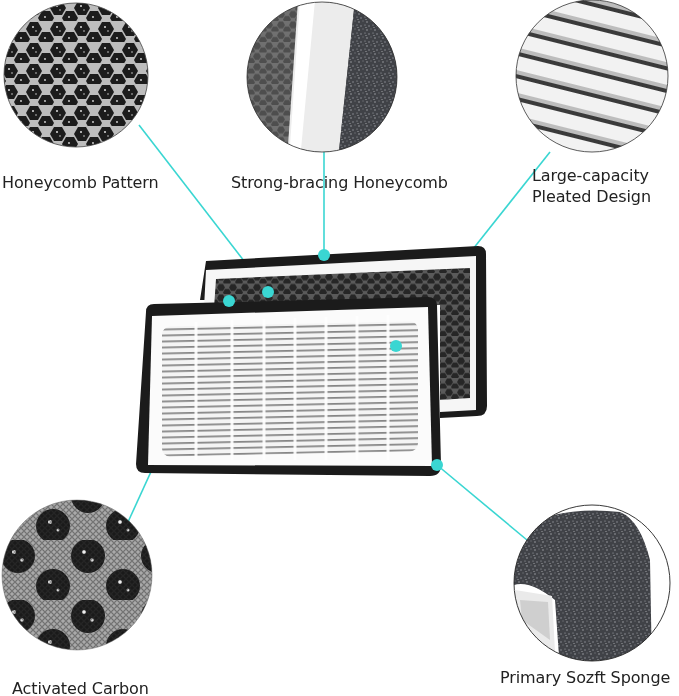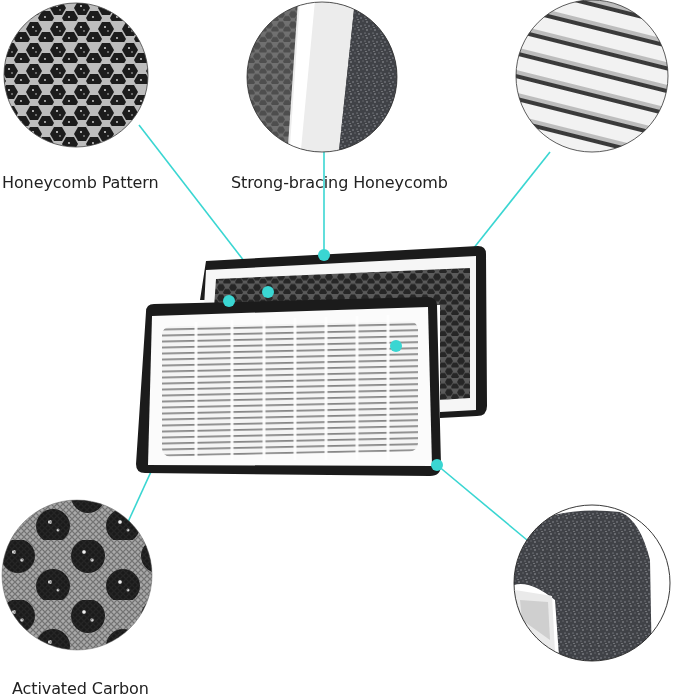--- a/index.html
+++ b/index.html
@@ -142,15 +142,18 @@
     <rect x="510" y="500" width="170" height="170" fill="#ffffff"></rect>
     <path d="M514,530 Q560,505 620,512 Q640,520 650,560 L652,670 L560,670 L555,600 Q530,580 514,585 Z" fill="url(#foam)"></path>
     <polygon points="515,590 552,596 556,670 515,670" fill="#eaeaea"></polygon>
     <polygon points="520,600 548,602 550,640 522,620" fill="#cfcfcf"></polygon>
   </g>
   <circle cx="592" cy="583" r="78" fill="none" stroke="#222" stroke-width="0.9"></circle>
 </svg>
 
 <div class="label" style="left:2px; top:172px;">Honeycomb Pattern</div>
 <div class="label" style="left:231px; top:172px;">Strong-bracing Honeycomb</div>
+<div class="label" style="left:532px; top:165px;">Large-capacity</div>
+<div class="label" style="left:532px; top:186px;">Pleated Design</div>
 <div class="label" style="left:12px; top:678px;">Activated Carbon</div>
+<div class="label" style="left:500px; top:667px;">Primary Sozft Sponge</div>
 
 </div>
 
 </body></html>

